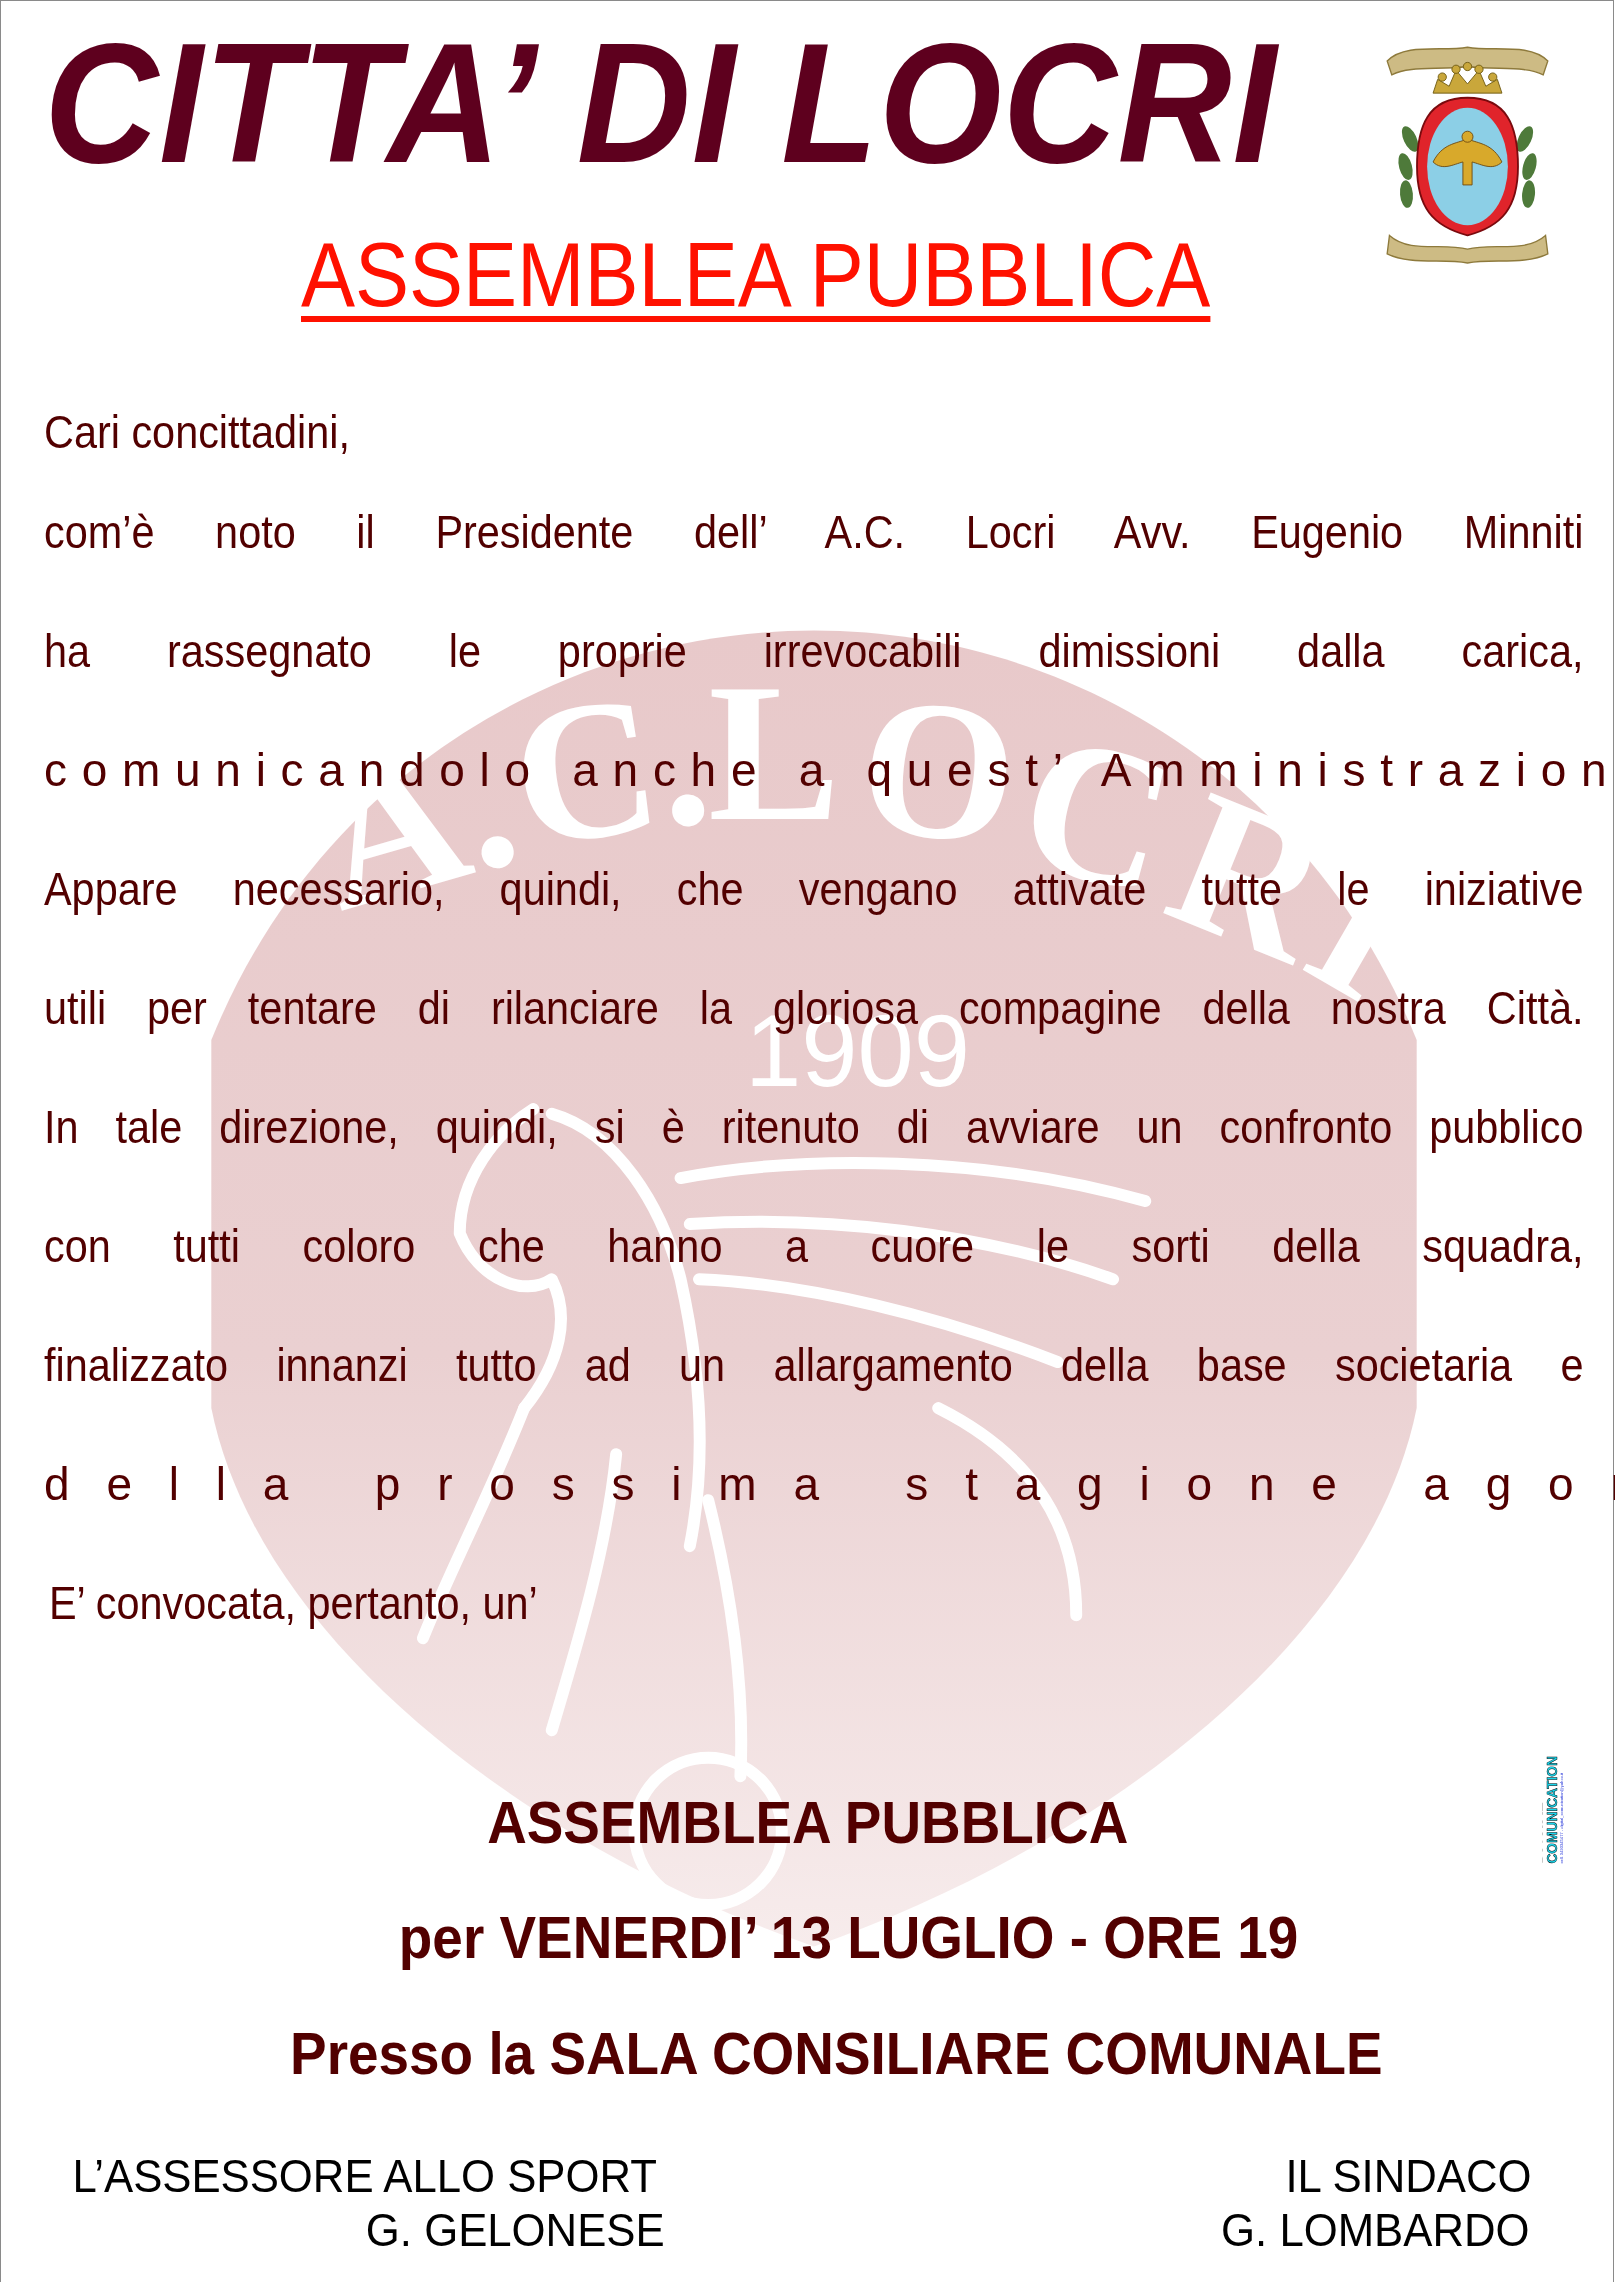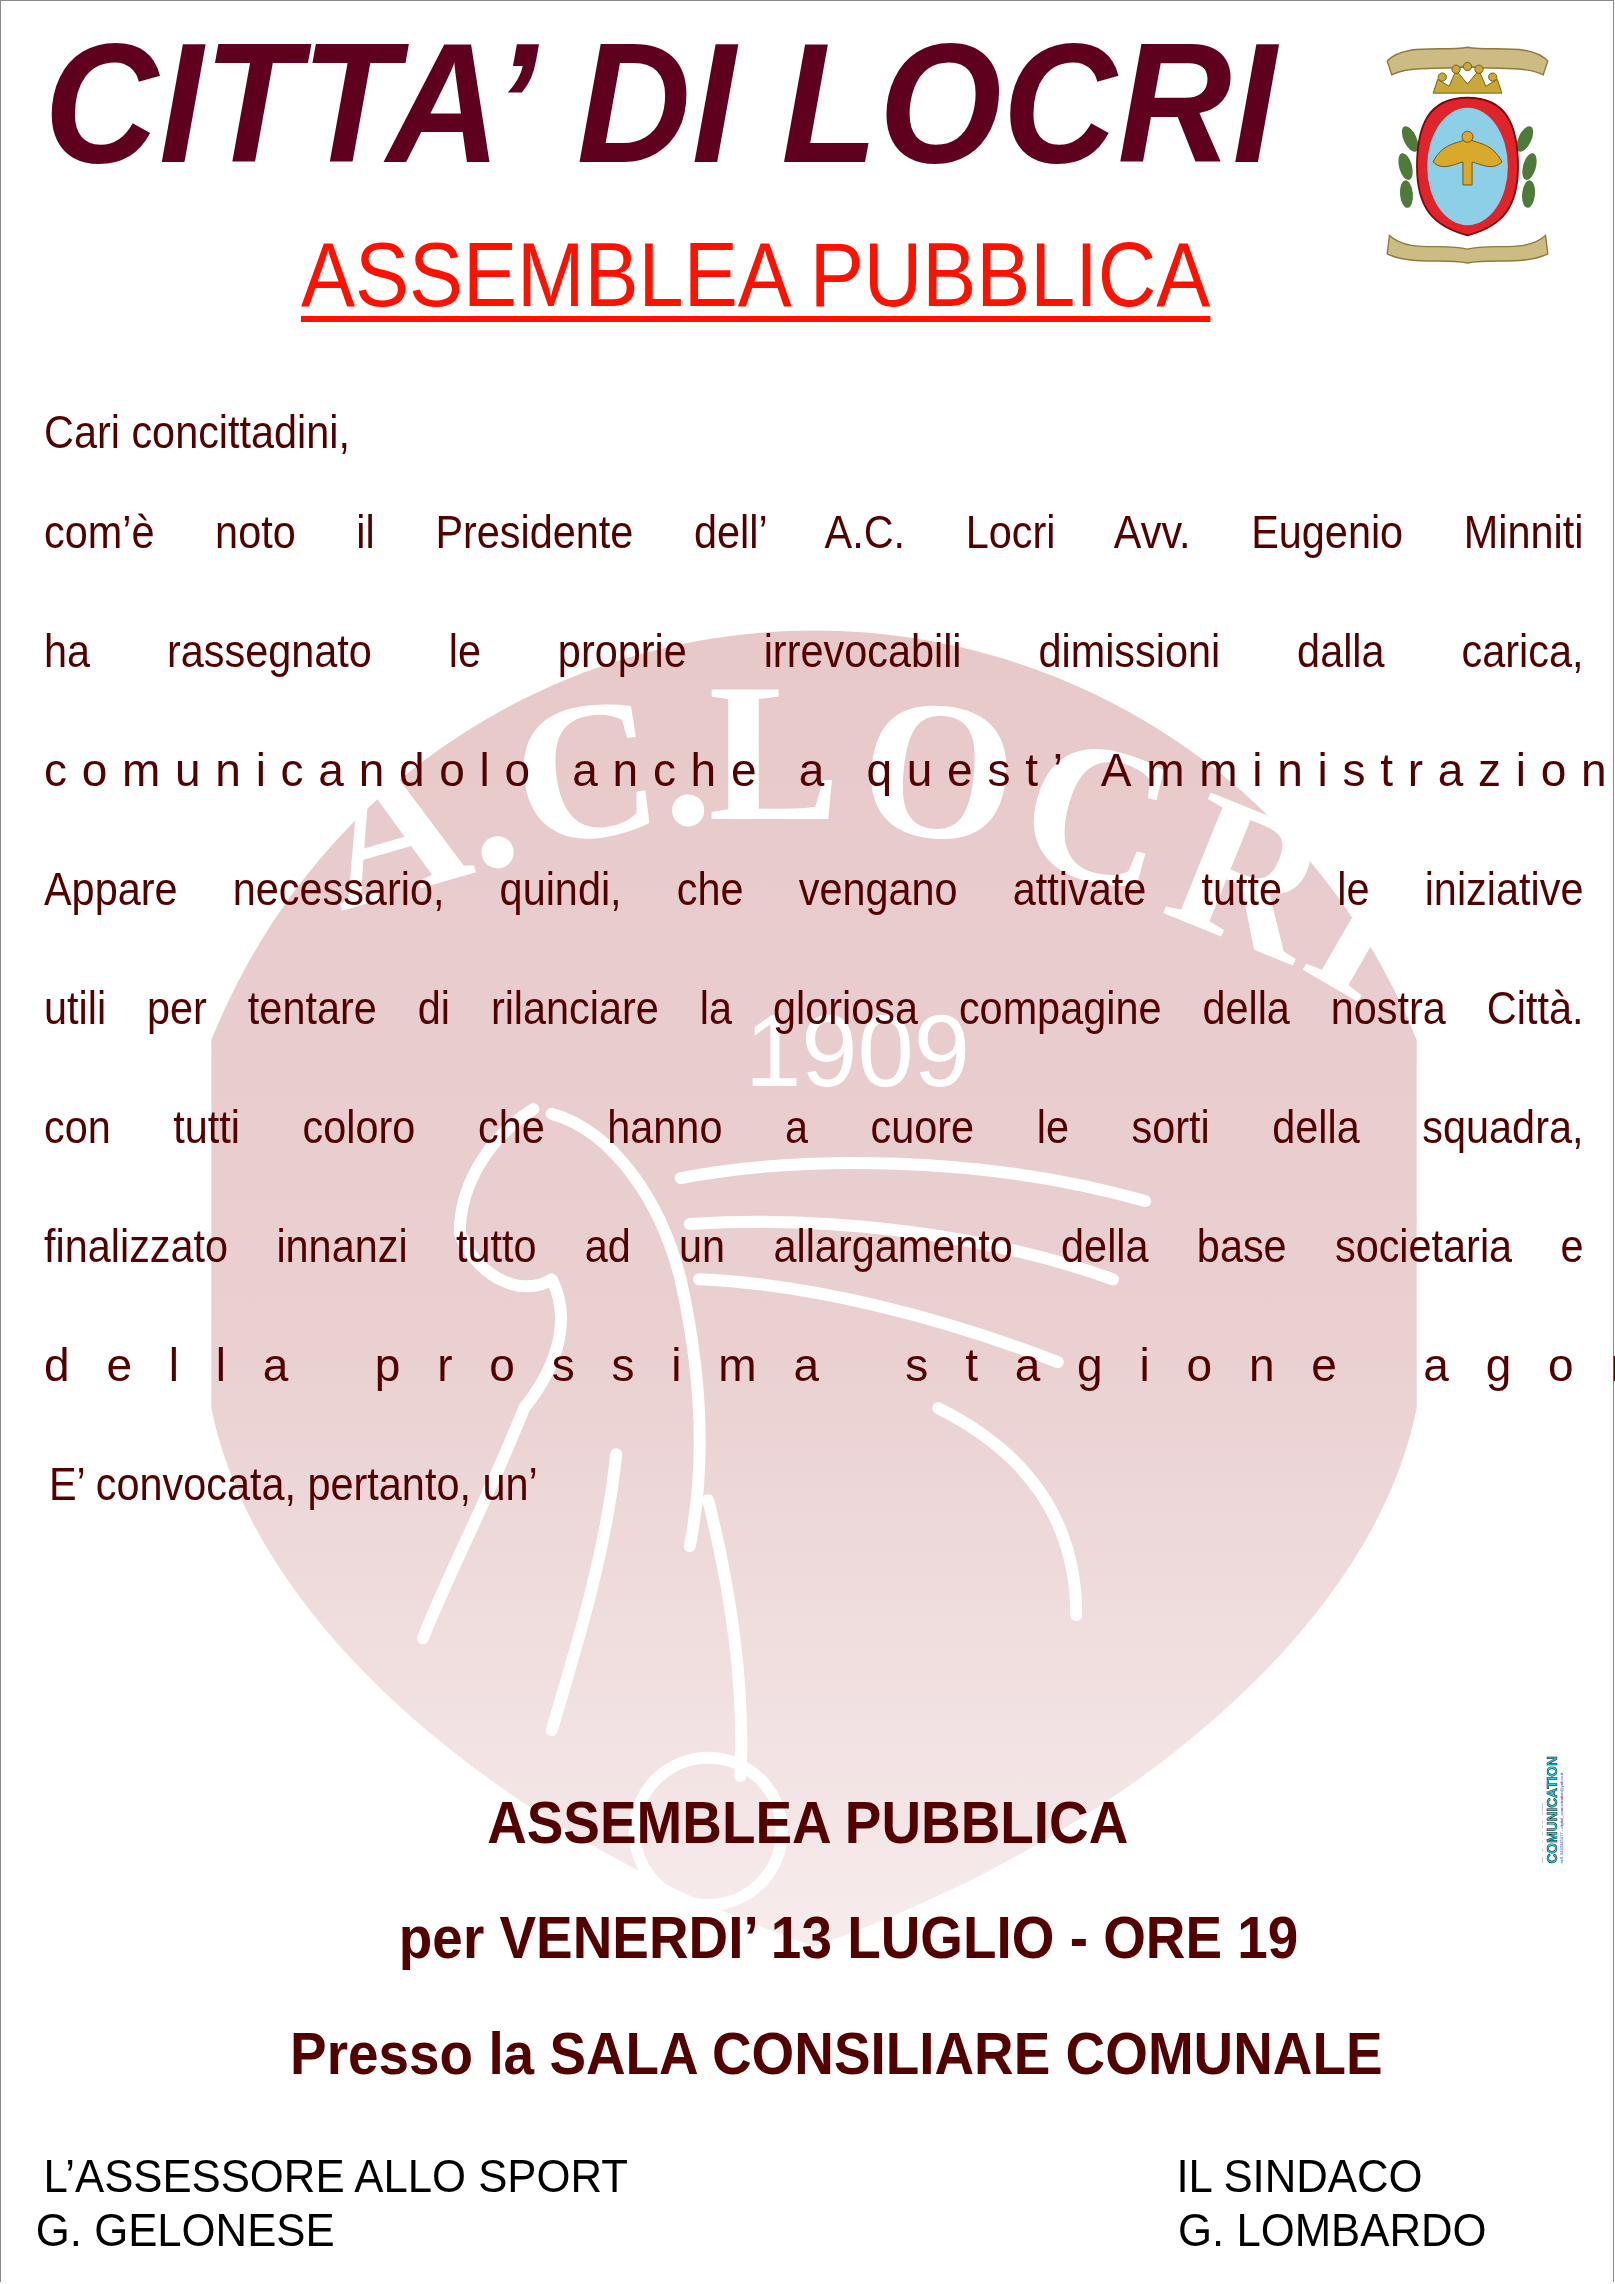--- a/index.html
+++ b/index.html
@@ -19,21 +19,21 @@
   .line { font-size:46px; font-weight:normal; color:var(--body); height:119px; line-height:55px;
           white-space:nowrap; text-align:justify; text-align-last:justify; transform-origin:left top; }
   .line.nojust { text-align:left; text-align-last:left; }
   .line.greeting { height:100px; }
   .line.convocata { padding-left:4.6px; }
   .spaced { letter-spacing:0.32em; }
   .spaced-wide { letter-spacing:0.8em; }
   .cond { display:inline-block; transform:scaleX(0.9); transform-origin:left top; width:111%; }
   .center-block { position:absolute; left:0; width:1616px; text-align:center; font-weight:bold;
                   color:var(--body); font-size:59px; line-height:1; }
-  .sig { position:absolute; text-align:left; font-size:46px; color:#000; line-height:1.18; }
+  .sig { position:absolute; text-align:right; font-size:46px; color:#000; line-height:1.18; }
   .sig .in { display:inline-block; transform:scaleX(0.95); }
   .dc-logo { position:absolute; left:1542px; top:1744px; width:55px; height:120px; }
 </style>
 </head>
 <body>
 
 <div class="frame"></div>
 
 <svg class="watermark" viewBox="0 0 2660 2880">
   <defs>
@@ -110,20 +110,23 @@
   <div class="line spaced">
       <span style="display:block">comunicandolo anche a quest’ Amministrazione.</span>
     </div>
   <div class="line">
       <span class="cond" style="display:block">Appare necessario, quindi, che vengano attivate tutte le iniziative</span>
     </div>
   <div class="line">
       <span class="cond" style="display:block">utili per tentare di rilanciare la gloriosa compagine della nostra Città.</span>
     </div>
   <div class="line">
+      <span class="cond" style="display:block">In tale direzione, quindi, si è ritenuto di avviare un confronto pubblico</span>
+    </div>
+  <div class="line">
       <span class="cond" style="display:block">con tutti coloro che hanno a cuore le sorti della squadra,</span>
     </div>
   <div class="line">
       <span class="cond" style="display:block">finalizzato innanzi tutto ad un allargamento della base societaria e</span>
     </div>
   <div class="line spaced-wide">
       <span style="display:block">della prossima stagione agonistica.</span>
     </div>
   <div class="line nojust convocata" style="height:92px"><span class="cond">E’ convocata, pertanto, un’</span></div>
 </div>

